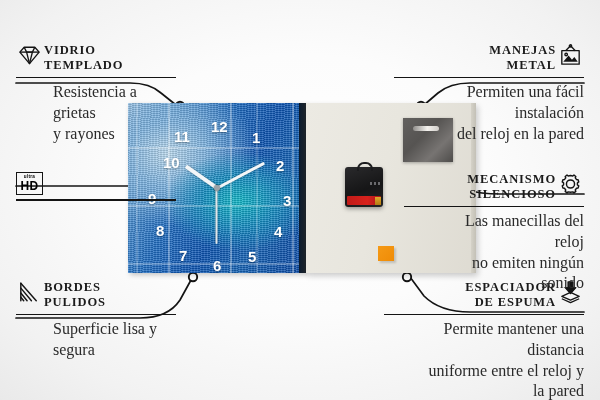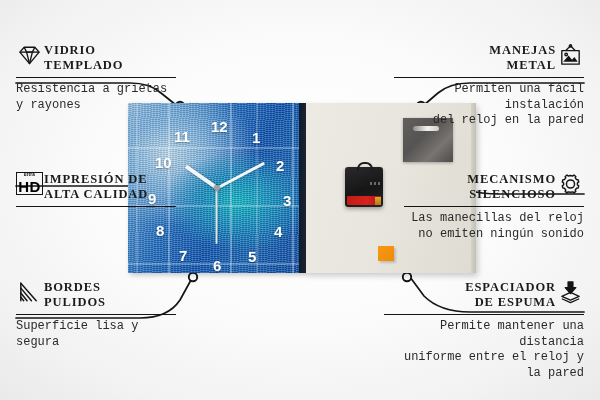--- a/index.html
+++ b/index.html
@@ -99,32 +99,32 @@
   .callout .head { display:flex; align-items:flex-start; gap:1px; }
   .callout.right .head { justify-content:flex-end; }
   .title {
     font-family:"Liberation Serif", serif; font-weight:700; font-size:12.5px;
     letter-spacing:.9px; color:#1b1b1b; line-height:1.22; white-space:pre-line;
   }
   .callout.left  .title { text-align:left; }
   .callout.right .title { text-align:right; }
   .rule { height:1.6px; background:#141414; margin:3px 0 4px; }
   .desc {
-    font-family:Liberation Mono, monospace; font-size:12px; color:#2a2a2a;
-    line-height:1.30; white-space:pre-line;
+    font-family:Liberation Serif, serif; font-size:16px; color:#2a2a2a;
+    line-height:1.30; white-space:pre-line;margin-left:37px;
   }
   .callout.right .desc { text-align:right; }
   .ico { width:27px; height:24px; flex:0 0 27px; display:block; }
   .ico svg { width:100%; height:100%; display:block; }
   .hdbox {
     width:27px; height:23px; border:1.6px solid #141414; display:flex;
     flex-direction:column; align-items:center; justify-content:center; line-height:1;
   }
   .hdbox .u { font-family:"Liberation Sans", sans-serif; font-size:4.6px; font-weight:700; letter-spacing:.3px; }
-  .hdbox .h { font-family:"Liberation Sans", sans-serif; font-size:15px; font-weight:700; letter-spacing:.3px; margin-top:.5px; }
+  .hdbox .h { font-family:"Liberation Sans", sans-serif; font-size:12px; font-weight:700; letter-spacing:.3px; margin-top:.5px; }
 
   
   #links { position:absolute; inset:0; pointer-events:none; }
 </style>
 </head>
 <body>
 
 <div id="stage">
 
   <svg id="links" viewBox="0 0 600 400">
@@ -155,21 +155,21 @@
       <span class="num" style="left:83px;  top:16px;">12</span>
       <span class="num" style="left:124px; top:27px;">1</span>
       <span class="num" style="left:148px; top:55px;">2</span>
       <span class="num" style="left:155px; top:90px;">3</span>
       <span class="num" style="left:146px; top:121px;">4</span>
       <span class="num" style="left:120px; top:146px;">5</span>
       <span class="num" style="left:85px;  top:155px;">6</span>
       <span class="num" style="left:51px;  top:145px;">7</span>
       <span class="num" style="left:28px;  top:120px;">8</span>
       <span class="num" style="left:20px;  top:88px;">9</span>
-      <span class="num" style="left:27px;  top:52px;">10</span>
+      <span class="num" style="left:27px;  top:52px;padding-left:8px;">10</span>
       <span class="num" style="left:46px;  top:26px;">11</span>
 
       <div class="hand hour" style="transform:rotate(305deg)"></div>
       <div class="hand min" style="transform:rotate(62deg)"></div>
       <div class="hand sec" style="transform:rotate(180deg)"></div>
       <div class="cap"></div>
     </div>
 
     <div class="back-panel">
       <div class="hanger">
@@ -207,22 +207,20 @@
   </div>
 
   <div class="callout left" style="left:16px; top:172px; width:160px;">
     <div class="head">
       <span class="ico">
         <span class="hdbox">
           <span class="u">ultra</span>
           <span class="h">HD</span>
         </span>
       </span>
-      <span class="title">IMPRESIÓN DE
-ALTA CALIDAD</span>
     </div>
     <div class="rule"></div>
   </div>
 
   <div class="callout right" style="right:16px; top:43px; width:190px;">
     <div class="head">
       <span class="title">MANEJAS
 METAL</span>
       <span class="ico">
         <svg viewBox="0 0 28 24">

